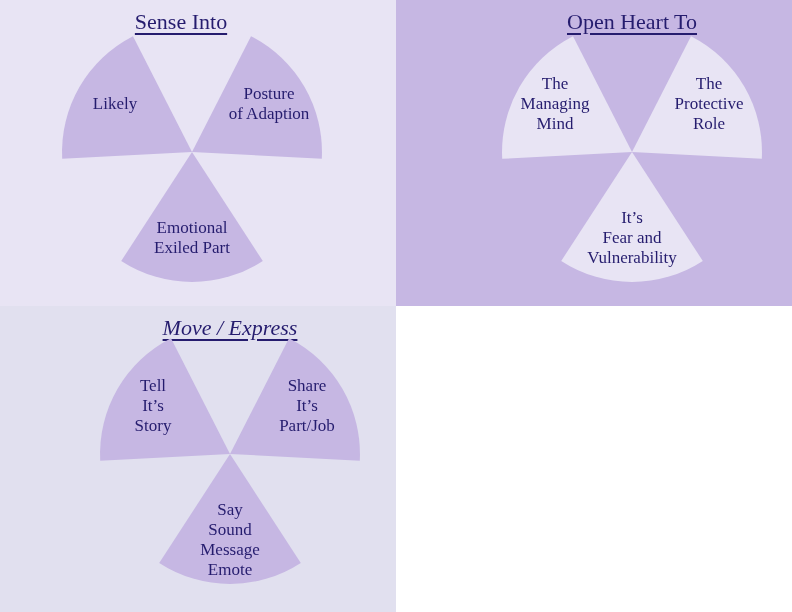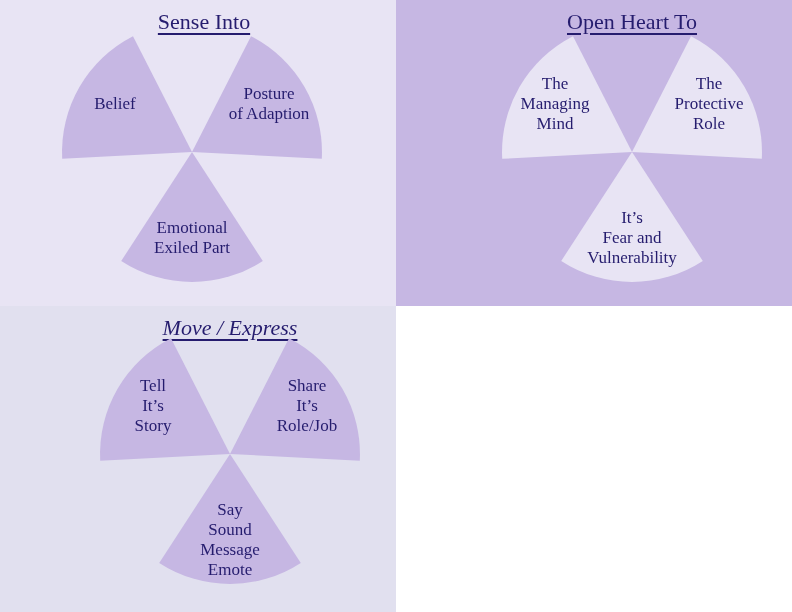--- a/index.html
+++ b/index.html
@@ -29,21 +29,21 @@
     top: 9px;
     margin: 0;
     transform: translateX(-50%);
     font-size: 22px;
     font-weight: normal;
     color: var(--text);
     text-decoration: underline;
     text-underline-offset: 4px;
     white-space: nowrap;
   }
-  .q1 .title { left: 204px; }
+  .q1 .title { left: 181px; }
   .q2 .title { left: 236px; }
   .q3 .title { left: 188px; }
   .q4 .title { left: 230px; font-style: italic; }
 
   .trefoil { position: absolute; width: 0; height: 0; }
   .q1 .trefoil { left: 192px; top: 152px; }
   .q2 .trefoil { left: 236px; top: 152px; }
   .q3 .trefoil { left: 190px; top: 154px; }
   .q4 .trefoil { left: 230px; top: 148px; }
 
@@ -73,21 +73,21 @@
 <div id="screen">
 
   <section class="quadrant q1">
     <h2 class="title">Sense Into</h2>
     <div class="trefoil">
       <svg viewBox="-135 -135 270 270">
         <path class="blade" d="M0 0 L-129.8 6.8 A130 130 0 0 1 -59 -115.8 Z"></path>
         <path class="blade" d="M0 0 L59 -115.8 A130 130 0 0 1 129.8 6.8 Z"></path>
         <path class="blade" d="M0 0 L70.8 109 A130 130 0 0 1 -70.8 109 Z"></path>
       </svg>
-      <div class="label w-left">Belief</div>
+      <div class="label w-left">Likely</div>
       <div class="label w-right">Posture
 of Adaption</div>
       <div class="label w-bottom">Emotional
 Exiled Part</div>
     </div>
   </section>
 
   <section class="quadrant q2">
     <h2 class="title">Open Heart To</h2>
     <div class="trefoil">
@@ -115,21 +115,21 @@
       <svg viewBox="-135 -135 270 270">
         <path class="blade" d="M0 0 L-129.8 6.8 A130 130 0 0 1 -59 -115.8 Z"></path>
         <path class="blade" d="M0 0 L59 -115.8 A130 130 0 0 1 129.8 6.8 Z"></path>
         <path class="blade" d="M0 0 L70.8 109 A130 130 0 0 1 -70.8 109 Z"></path>
       </svg>
       <div class="label w-left">Tell
 It’s
 Story</div>
       <div class="label w-right">Share
 It’s
-Role/Job</div>
+Part/Job</div>
       <div class="label w-bottom">Say
 Sound
 Message
 Emote</div>
     </div>
   </section>
 
 </div>
 
 </body></html>

